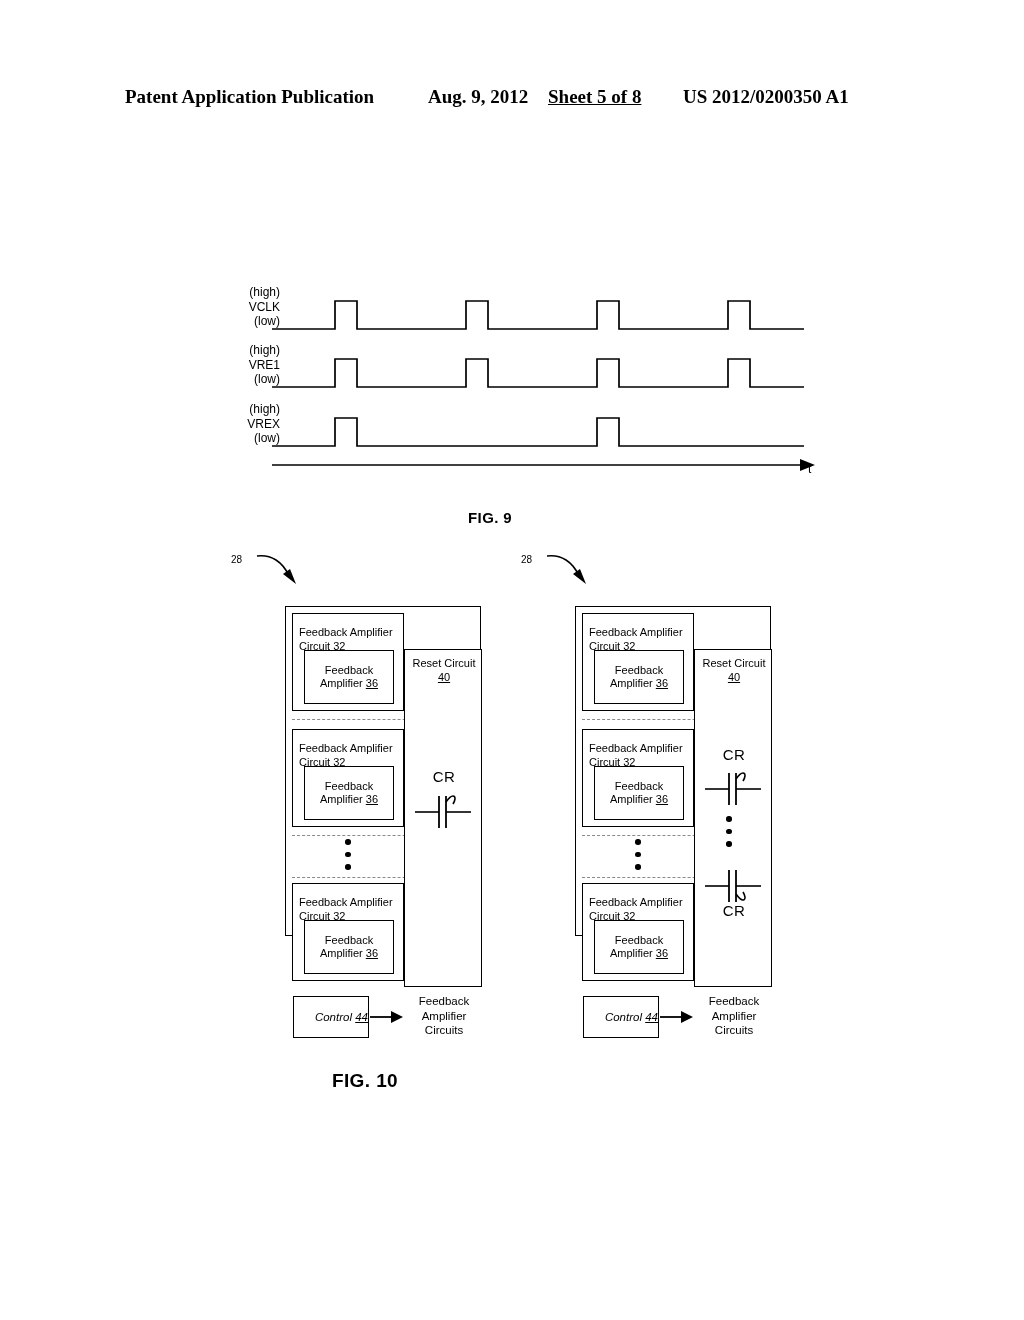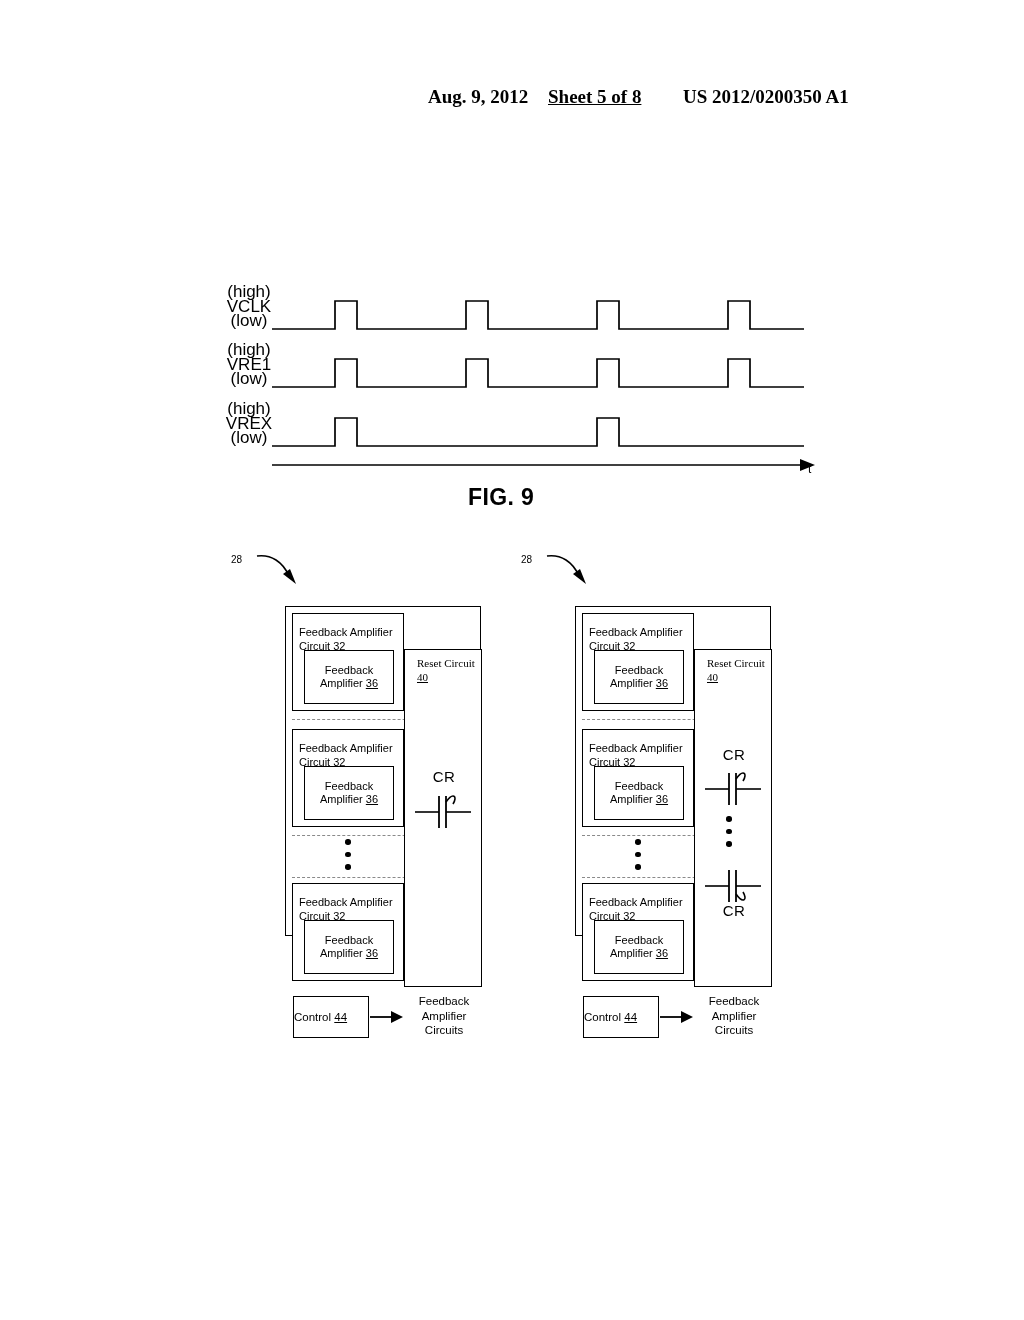--- a/index.html
+++ b/index.html
@@ -45,35 +45,36 @@
     position: absolute;
     left: 0;
     width: 640px;
     height: 58px;
   }
   .wave-labels {
     position: absolute;
     left: 18px;
     top: 0;
     width: 62px;
-    font-size: 17px;
+    font-size: 12px;
     line-height: 14.5px;
-    text-align: center;
+    text-align: right;
   }
   .wave-svg {
     position: absolute;
     left: 72px;
     top: 0;
   }
   .fig-caption {
     position: absolute;
     font-family: "Liberation Sans", sans-serif;
     font-weight: bold;
-    font-size: 23px;
+    font-size: 15px;
     letter-spacing: 0.4px;
+    margin-top: 25px;
   }
   #fig9-caption { left: 468px; top: 484px; }
   #taxis-label {
     position: absolute;
     left: 808px;
     top: 462px;
     font-size: 12px;
   }
 
   
@@ -149,26 +150,26 @@
     top: 42px;
     width: 78px;
     height: 338px;
     border: 1.6px solid #000;
     box-sizing: border-box;
     background: #fff;
     z-index: 2;
   }
   .reset-label {
     position: absolute;
-    left: 12px;
+    left: 0;
     top: 6px;
     width: 78px;
+    text-align: center;
     font-size: 11px;
     line-height: 14px;
-    font-family: Liberation Serif, serif;
   }
 
   
   .dash-sep {
     position: absolute;
     left: 6px;
     width: 184px;
     border-top: 1.2px dashed #8a8a8a;
     z-index: 1;
   }
@@ -205,23 +206,24 @@
   .control-box {
     position: absolute;
     left: 78px;
     top: 448px;
     width: 76px;
     height: 42px;
     border: 1.6px solid #000;
     box-sizing: border-box;
     display: flex;
     align-items: center;
-    justify-content: flex-start;
+    justify-content: flex-end;
     font-size: 11.5px;
     background: #fff;
+    font-style: italic;
   }
   .control-arrow { position: absolute; left: 155px; top: 460px; }
   .fac-label {
     position: absolute;
     left: 186px;
     top: 446px;
     width: 86px;
     text-align: center;
     font-size: 11.5px;
     line-height: 14.5px;
@@ -234,20 +236,21 @@
     font-family: "Liberation Sans", sans-serif;
     font-weight: bold;
     font-size: 19px;
     letter-spacing: 0.4px;
   }
 </style>
 </head>
 <body>
 
 <div class="pub-header">
+  <span class="h-left">Patent Application Publication</span>
   <span class="h-date">Aug. 9, 2012</span>
   <span class="h-sheet">Sheet 5 of 8</span>
   <span class="h-number">US 2012/0200350 A1</span>
 </div>
 
 <div id="fig9">
 
   <div class="wave-row" style="top:0px;">
     <div class="wave-labels">
       <div>(high)</div>
@@ -378,20 +381,21 @@
   <svg class="control-arrow" width="34" height="18" viewBox="0 0 34 18">
     <line x1="0" y1="9" x2="22" y2="9" stroke="#000" stroke-width="1.8"></line>
     <polygon points="21,3 33,9 21,15" fill="#000"></polygon>
   </svg>
   <div class="fac-label">
     <span>Feedback</span><br>
     <span>Amplifier</span><br>
     <span>Circuits</span>
   </div>
 
+  <div class="block-caption">FIG. 10</div>
 </div>
 
 <div class="figblock" id="fig11">
 
   <div class="ref-callout">28</div>
   <svg class="ref-arrow" width="50" height="46" viewBox="0 0 50 46">
     <path d="M4,8 C18,6 30,14 36,28" fill="none" stroke="#000" stroke-width="1.6"></path>
     <polygon points="30,26 43,36 37,21" fill="#000"></polygon>
   </svg>
 

